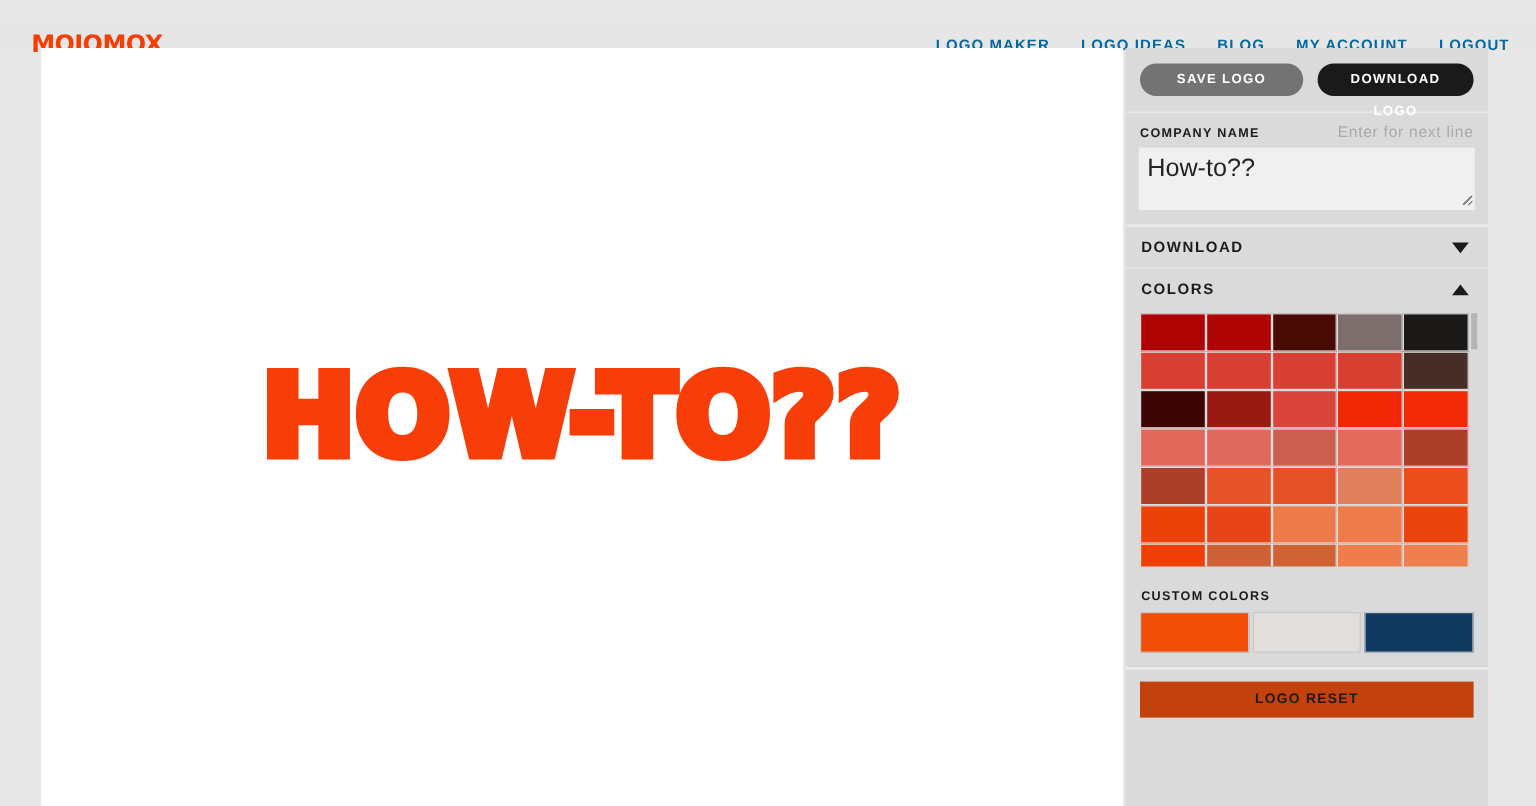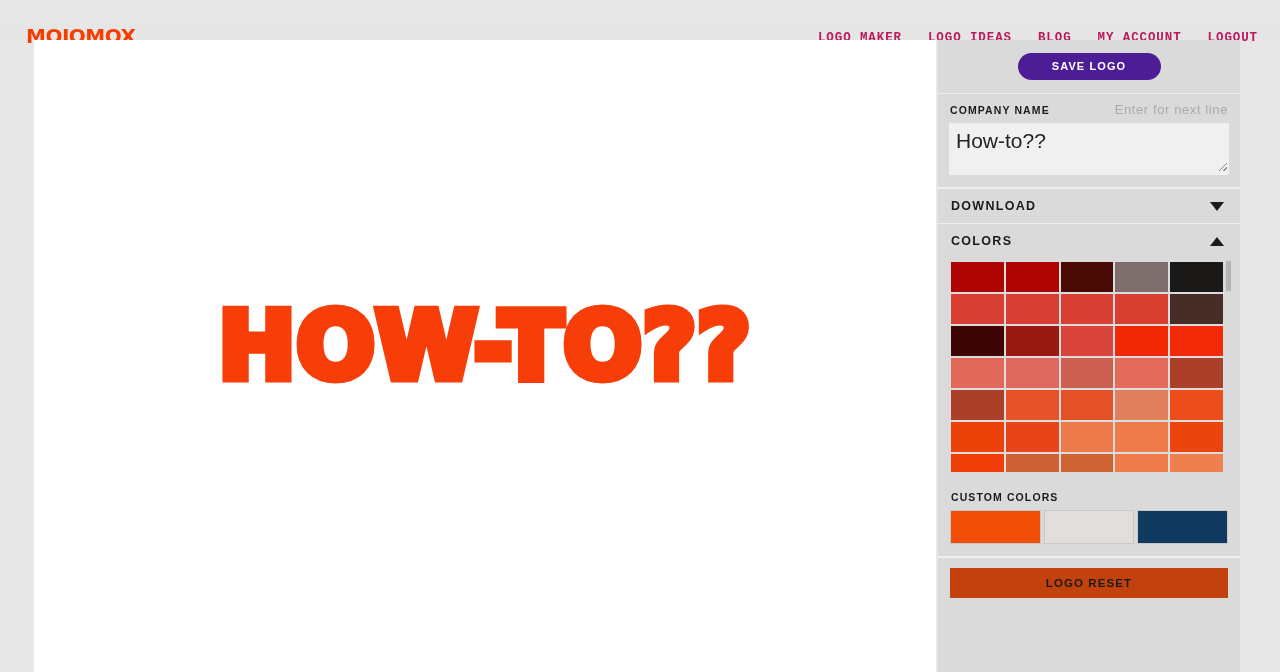--- a/index.html
+++ b/index.html
@@ -39,25 +39,25 @@
 
   .nav {
     position: absolute;
     right: 22px;
     top: 11px;
     display: flex;
     align-items: center;
     gap: 26px;
   }
   .nav-item {
-    font-family: Liberation Mono, monospace;
+    font-family: Liberation Sans, sans-serif;
     font-size: 12.5px;
     font-weight: 700;
     letter-spacing: 0.9px;
-    color: #be185d;
+    color: #0369a1;
     text-decoration: none;
     white-space: nowrap;
     cursor: pointer;
     line-height: 16px;
   }
 
   
   .canvas {
     position: absolute;
     left: 34px;
@@ -304,21 +304,22 @@
 
 <div class="canvas" style="background: rgb(255, 255, 255);">
   <div class="logo-text">
     <span style="color: rgb(247, 61, 8); -webkit-text-stroke: 9px rgb(247, 61, 8);">HOW-TO??</span>
   </div>
 </div>
 
 <aside class="panel">
 
   <div class="actions">
-    <button class="btn btn-save" style="background: #4c1d95;">SAVE LOGO</button>
+    <button class="btn btn-save" style="background: #737373;">SAVE LOGO</button>
+    <button class="btn btn-download" style="background: rgb(26, 26, 26);">DOWNLOAD LOGO</button>
   </div>
   <div class="divider"></div>
 
   <div class="field-block panel-section">
     <div class="field-head">
       <span class="field-label">COMPANY NAME</span>
       <span class="field-hint">Enter for next line</span>
     </div>
     <textarea class="name-input" placeholder="Company name" style="">How-to??</textarea>
     <div class="resize-grip"></div>

